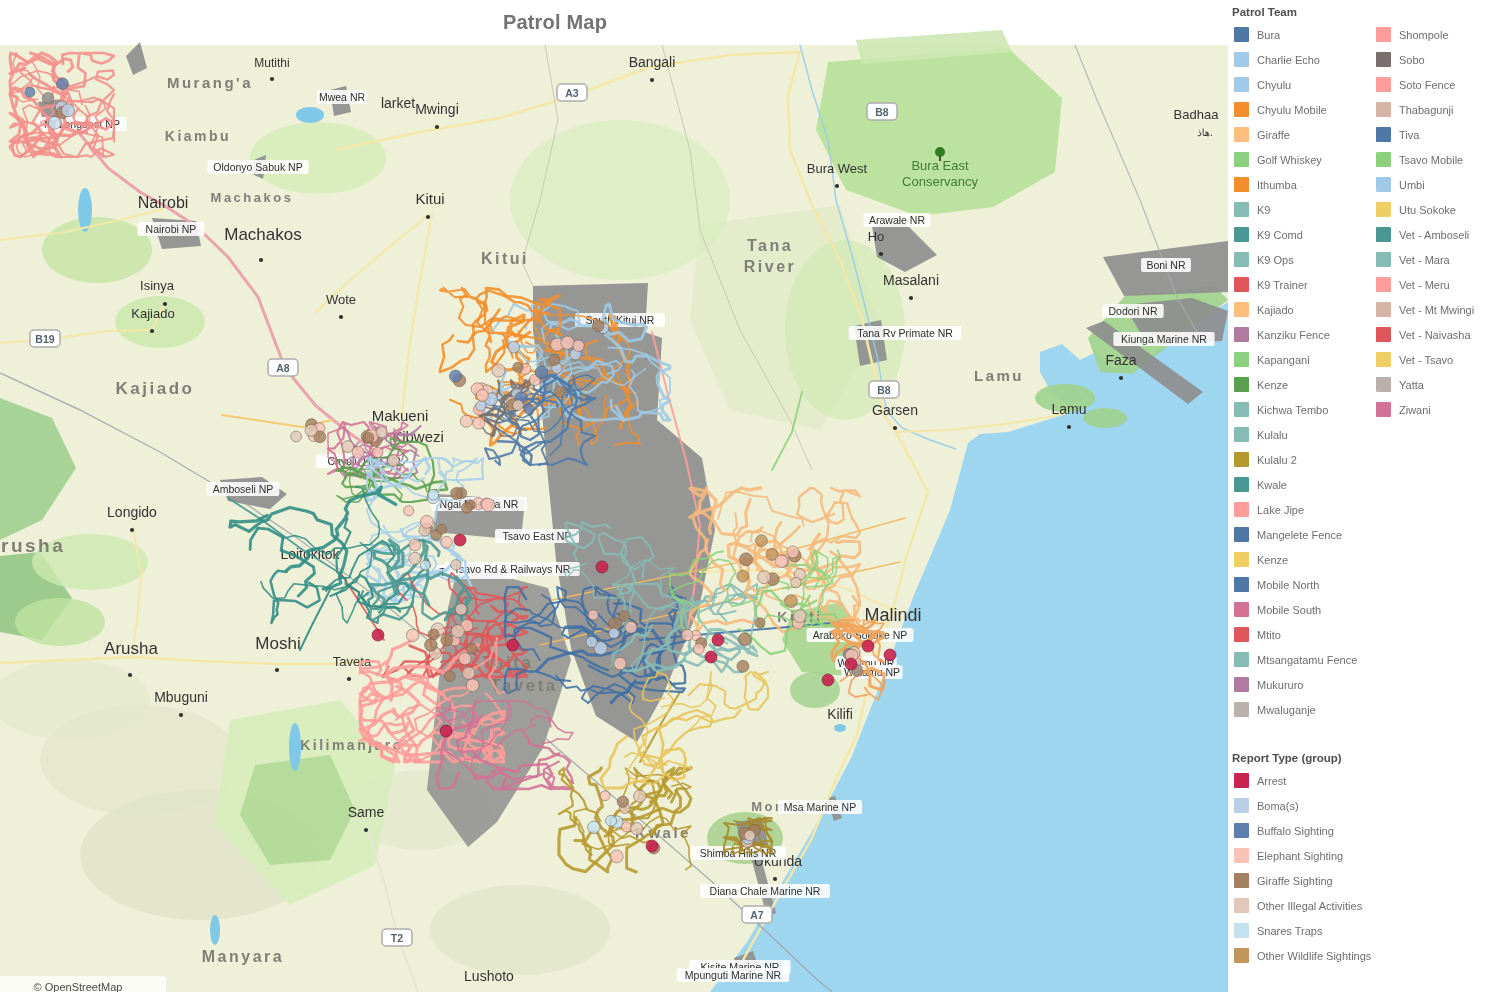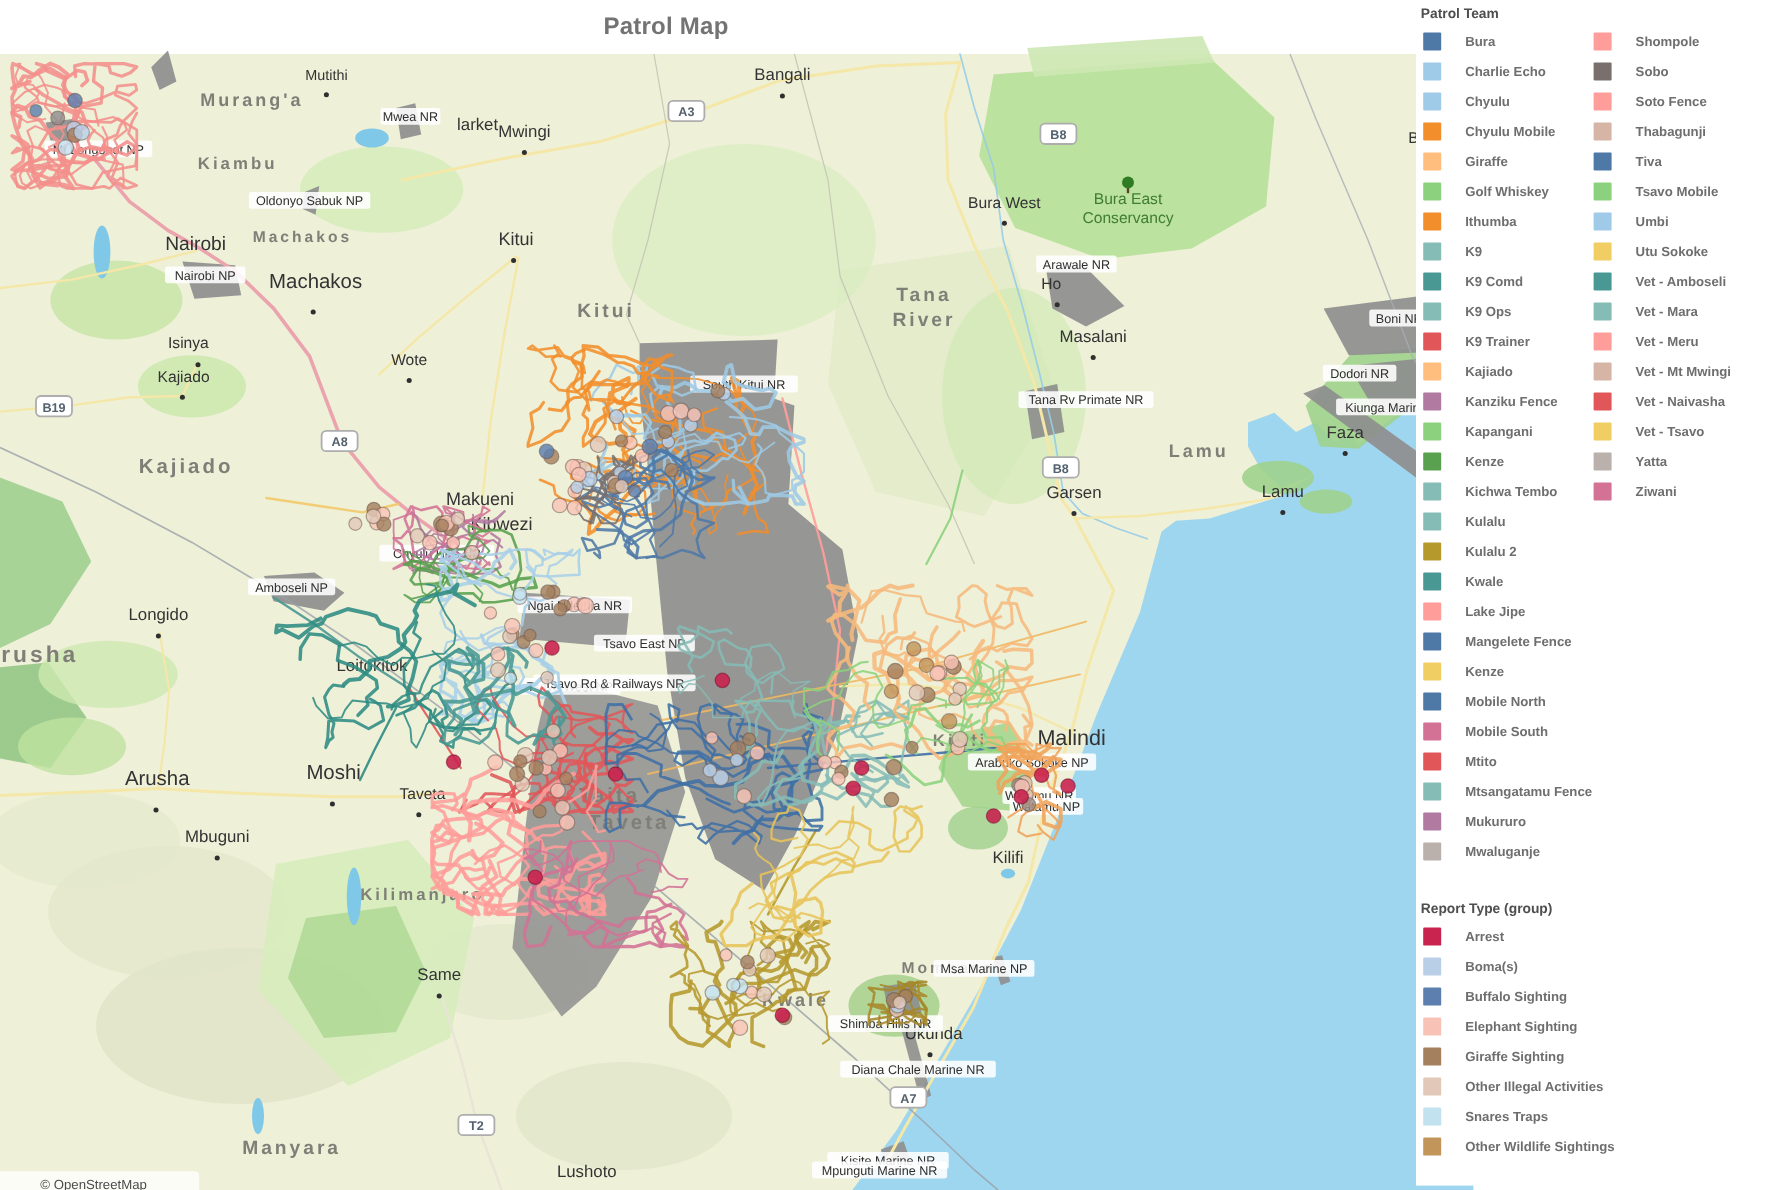--- a/index.html
+++ b/index.html
@@ -2,24 +2,24 @@
 <html><head>
 <meta charset="utf-8">
 <style>
   html,body{margin:0;padding:0;background:#ffffff;width:1486px;height:992px;overflow:hidden;
     font-family:"Liberation Sans",sans-serif;}
   #stage{position:relative;width:1486px;height:992px;background:#fff;}
   #map-wrap{position:absolute;left:0;top:0;width:1228px;height:992px;}
   #map-svg{position:absolute;left:0;top:0;}
   #header{position:absolute;left:0;top:0;width:1110px;height:45px;text-align:center;line-height:45px;z-index:5;}
   #header .ttl{font-size:20px;font-weight:bold;color:#737373;letter-spacing:.2px;}
-  #legend-panel{position:absolute;left:1180px;top:0;width:258px;height:988px;background:#fff;z-index:6;}
+  #legend-panel{position:absolute;left:1228px;top:0;width:258px;height:988px;background:#fff;z-index:6;}
   .ltitle{position:absolute;left:4px;font-size:11.5px;font-weight:600;color:#4e4e4e;}
   .col{position:absolute;width:142px;}
-  .lrow{display:flex;align-items:center;height:25px;gap:20px;cursor:default;font-weight:bold;}
+  .lrow{display:flex;align-items:center;height:25px;gap:8px;cursor:default;}
   .sw{width:15px;height:15px;border-radius:1px;flex:0 0 15px;}
   .ll{font-size:11px;color:#6e6e6e;white-space:nowrap;}
   svg text{font-family:"Liberation Sans",sans-serif;}
 </style>
 </head>
 <body>
 
 <div id="stage">
 
   <div id="map-wrap">

